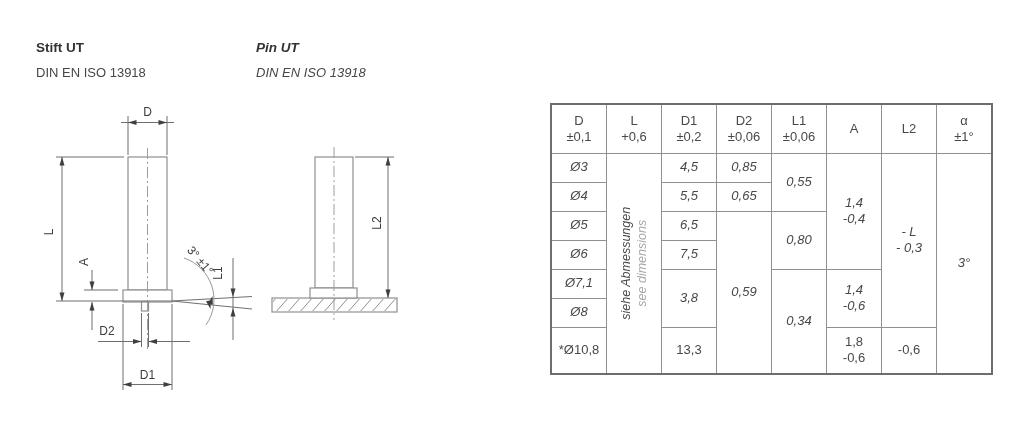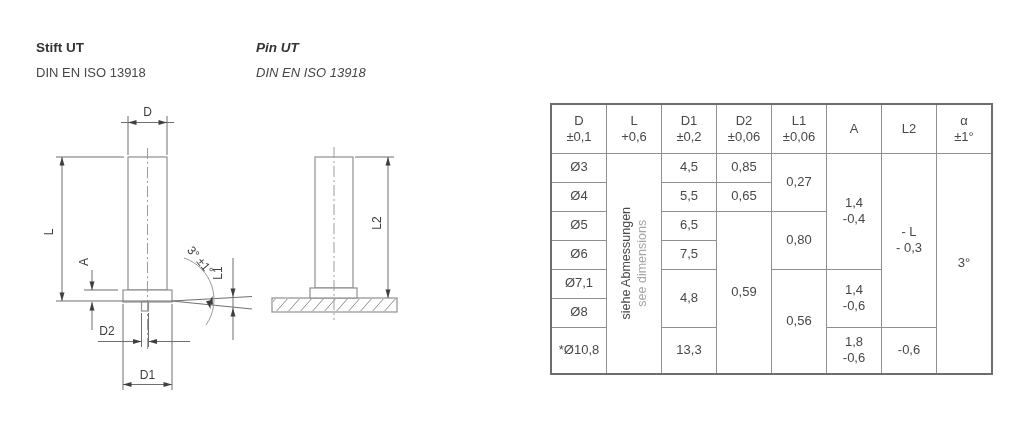--- a/index.html
+++ b/index.html
@@ -28,21 +28,21 @@
     border-collapse:collapse; table-layout:fixed;
     border:2px solid #6d6d6d;
   }
   table.dim-table td, table.dim-table th {
     border:1px solid #909090; padding:0; margin:0;
     text-align:center; vertical-align:middle;
     font-size:13px; font-weight:normal; color:#484848; line-height:1.25;
     width:54px; overflow:hidden;
   }
   tr.hdr  { height:49px; }
-  tr.r    { height:29px; }
+  tr.r    { height:29px;font-style:italic; }
   tr.last { height:47px; }
   .muted  { color:#a6a6a6; }
   td.l-note { position:relative; }
   .rot-wrap { position:absolute; inset:0; display:flex; align-items:center; justify-content:center; }
   .rot { transform:rotate(-90deg); white-space:nowrap; text-align:center; font-size:12.5px; line-height:1.3; }
 </style>
 </head>
 <body>
 
 <div class="title-block de">
@@ -204,21 +204,21 @@
       <td class="l-note" rowspan="7">
         <div class="rot-wrap">
               <div class="rot">
           <div>siehe Abmessungen</div>
           <div class="muted">see dimensions</div>
         </div>
             </div>
       </td>
       <td>4,5</td>
       <td>0,85</td>
-      <td rowspan="2">0,27</td>
+      <td rowspan="2">0,55</td>
       <td rowspan="4">
         <div>1,4</div>
             <div>-0,4</div>
       </td>
       <td rowspan="6">
         <div>- L</div>
             <div>- 0,3</div>
       </td>
       <td rowspan="7">3°</td>
     </tr>
@@ -232,22 +232,22 @@
       <td>6,5</td>
       <td rowspan="5">0,59</td>
       <td rowspan="2">0,80</td>
     </tr>
     <tr class="r">
       <td>Ø6</td>
       <td>7,5</td>
     </tr>
     <tr class="r">
       <td>Ø7,1</td>
-      <td rowspan="2">4,8</td>
-      <td rowspan="3">0,56</td>
+      <td rowspan="2">3,8</td>
+      <td rowspan="3">0,34</td>
       <td rowspan="2">
         <div>1,4</div>
             <div>-0,6</div>
       </td>
     </tr>
     <tr class="r">
       <td>Ø8</td>
     </tr>
     <tr class="last">
       <td>*Ø10,8</td>

